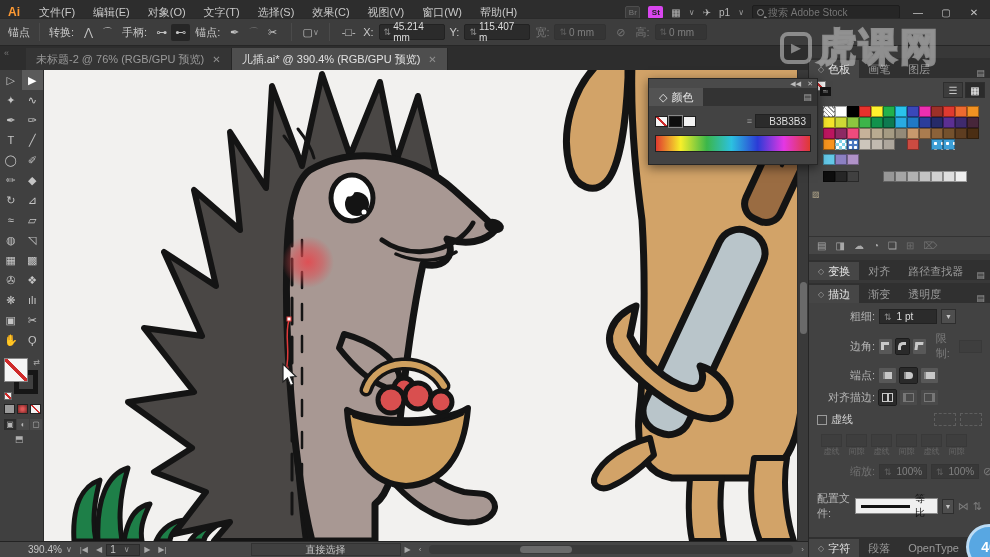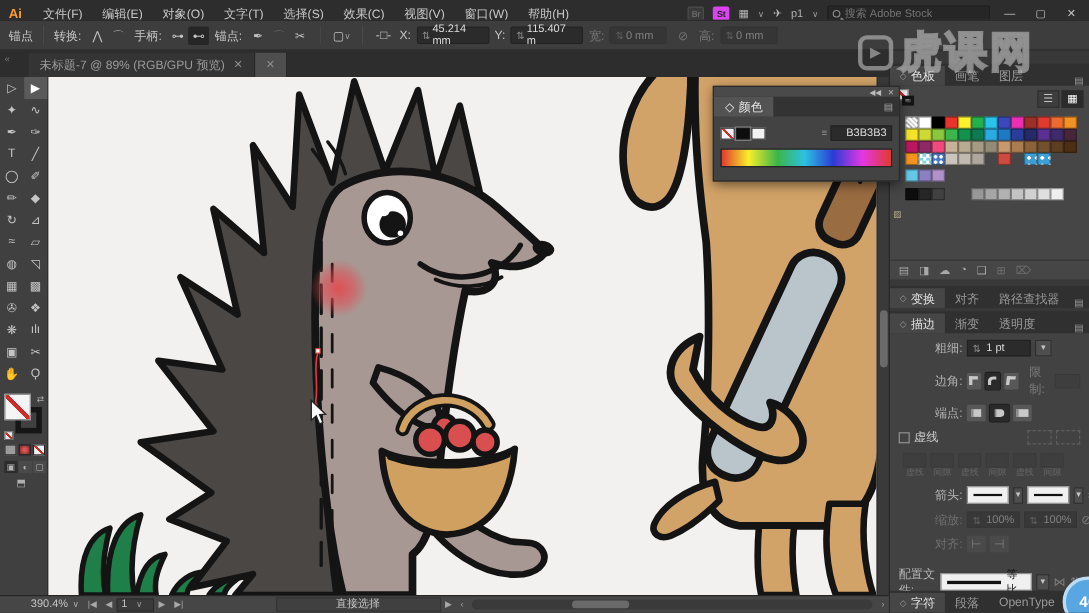--- a/index.html
+++ b/index.html
@@ -220,24 +220,25 @@
     <span class="ob-label dimrow">高:</span>
     <span class="field dimrow" style="width:52px">
         <span class="stepper">⇅</span>
         <span>0 mm</span>
       </span>
   </div>
 
   <div id="tabbar">
     <span class="backmark">«</span>
   <div class="doc-tab">
-        <span>未标题-7 @ 89% (RGB/GPU 预览)</span>
+        <span>未标题-2 @ 76% (RGB/GPU 预览)</span>
         <span class="tab-close">✕</span>
       </div>
       <div class="doc-tab active">
+        <span>儿插.ai* @ 390.4% (RGB/GPU 预览)</span>
         <span class="tab-close">✕</span>
       </div>
     </div>
 
   <div id="toolbar">
     <div id="toolrows">
         <div class="tool-row">
           <div class="tool">
             <span>▷</span>
           </div>
@@ -631,20 +632,32 @@
             <span class="capbar"></span>
           </span>
         <span class="tilebtn sel">
             <span class="capbar round"></span>
           </span>
         <span class="tilebtn">
             <span class="capbar proj"></span>
           </span>
       </div>
       <div class="sp-row">
+        <span class="sp-label">对齐描边:</span>
+        <span class="tilebtn sel">
+            <span class="alignic c"></span>
+          </span>
+        <span class="tilebtn dimrow">
+            <span class="alignic i"></span>
+          </span>
+        <span class="tilebtn dimrow">
+            <span class="alignic o"></span>
+          </span>
+      </div>
+      <div class="sp-row">
         <span class="checkbox"></span>
         <span>虚线</span>
         <span class="spacer"></span>
         <span class="dashpreset dimrow"></span>
         <span class="dashpreset dimrow"></span>
       </div>
       <div class="sp-row dimrow" style="margin-left:4px; margin-bottom:2px">
         <span class="dashfield"></span>
           <span class="dashfield"></span>
           <span class="dashfield"></span>
@@ -653,48 +666,31 @@
           <span class="dashfield"></span>
       </div>
       <div class="dash-labels dimrow" id="dashlabels">
           <span>虚线</span>
           <span>间隙</span>
           <span>虚线</span>
           <span>间隙</span>
           <span>虚线</span>
           <span>间隙</span>
         </div>
-      <div class="sp-row">
-        <span class="sp-label">箭头:</span>
-        <span class="whitedrop" style="width:48px">
-            <span class="wline"></span>
-          </span>
-        <span class="chevbox">▼</span>
-        <span class="whitedrop" style="width:48px">
-            <span class="wline"></span>
-          </span>
-        <span class="chevbox">▼</span>
-        <span class="dimrow">⇄</span>
-      </div>
       <div class="sp-row dimrow">
         <span class="sp-label">缩放:</span>
         <span class="wfield" style="width:48px">
             <span class="stepper">⇅</span>
             <span>100%</span>
           </span>
         <span class="wfield" style="width:48px">
             <span class="stepper">⇅</span>
             <span>100%</span>
           </span>
         <span>⊘</span>
-      </div>
-      <div class="sp-row dimrow">
-        <span class="sp-label">对齐:</span>
-        <span class="tilebtn">⊢</span>
-        <span class="tilebtn">⊣</span>
       </div>
       <div class="sp-row" style="margin-top:12px">
         <span style="color:#b5b5b5">配置文件:</span>
         <span class="whitedrop" style="width:96px">
             <span class="wline long"></span>
             <span class="ptxt">等比</span>
           </span>
         <span class="chevbox">▼</span>
         <span class="dimrow">⋈</span>
         <span class="dimrow">⇅</span>

